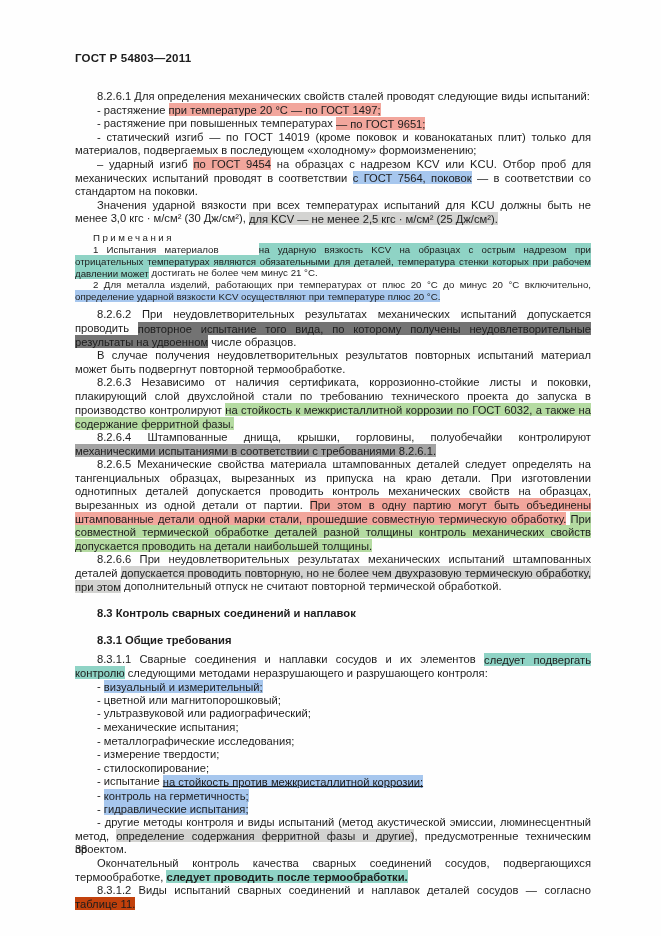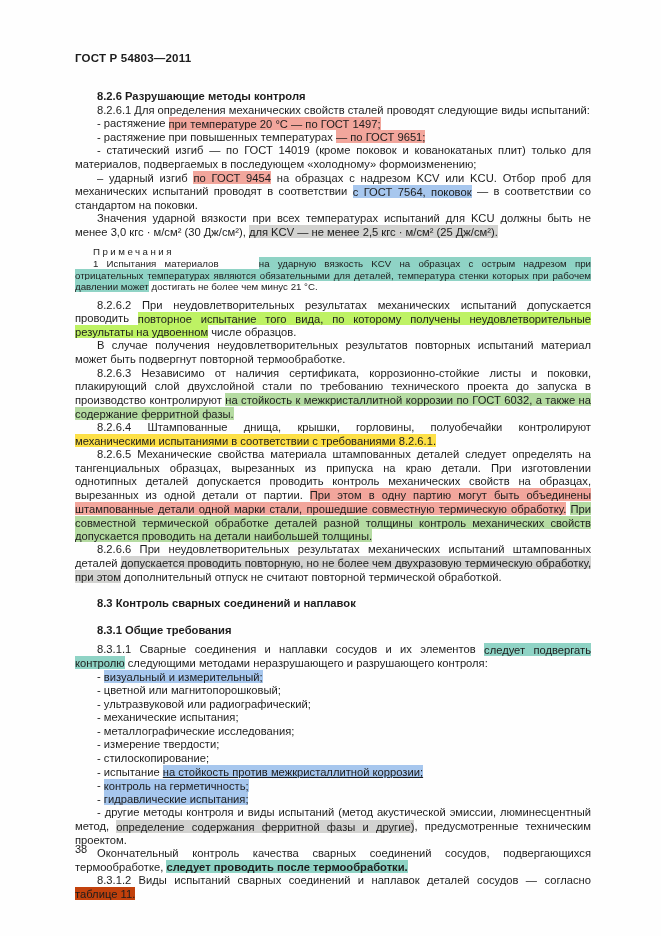--- a/index.html
+++ b/index.html
@@ -61,33 +61,33 @@
     font-size: 11px;
   }
 </style>
 </head>
 <body>
 
 <div class="page">
   <div class="doc-header">ГОСТ Р 54803—2011</div>
 
   <div class="doc-body">
-      <p class="blk heading"><span>8.2.6 Разрушающие методы контроля</span></p>
       <p class="blk body-para"><span>8.2.6.1 Для определения механических свойств сталей проводят следующие виды испытаний:</span></p>
       <p class="blk body-para"><span>- растяжение </span><span class="hl" style="background-color: rgb(242, 166, 156);">при температуре 20 °С — по ГОСТ 1497;</span></p>
       <p class="blk body-para"><span>- растяжение при повышенных температурах </span><span class="hl" style="background-color: rgb(242, 166, 156);">— по ГОСТ 9651;</span></p>
       <p class="blk body-para"><span>- статический изгиб — по ГОСТ 14019 (кроме поковок и кованокатаных плит) только для материалов, подвергаемых в последующем «холодному» формоизменению;</span></p>
       <p class="blk body-para"><span>– ударный изгиб </span><span class="hl" style="background-color: rgb(242, 166, 156);">по ГОСТ 9454</span><span> на образцах с надрезом KCV или KCU. Отбор проб для механических испытаний проводят в соответствии </span><span class="hl" style="background-color: rgb(167, 199, 238);">с ГОСТ 7564, поковок</span><span> — в соответствии со стандартом на поковки.</span></p>
       <p class="blk body-para"><span>Значения ударной вязкости при всех температурах испытаний для KCU должны быть не менее 3,0 кгс · м/см² (30 Дж/см²), </span><span class="hl" style="background-color: rgb(211, 211, 209);">для KCV — не менее 2,5 кгс · м/см² (25 Дж/см²).</span></p>
       <p class="blk note-head gap-sm"><span>Примечания</span></p>
       <p class="blk note"><span>1 Испытания материалов </span><span class="hl" style="background-color: rgb(143, 211, 197); margin-left: 32px;">на ударную вязкость KCV на образцах с острым надрезом при отрицательных температурах являются обязательными для деталей, температура стенки которых при рабочем давлении может</span><span> достигать не более чем минус 21 °С.</span></p>
-      <p class="blk body-para gap-sm"><span>8.2.6.2 При неудовлетворительных результатах механических испытаний допускается проводить </span><span class="hl" style="background-color: #bef264;">повторное испытание того вида, по которому получены неудовлетворительные результаты на удвоенном</span><span> числе образцов.</span></p>
+      <p class="blk note"><span>2 Для металла изделий, работающих при температурах от плюс 20 °С до минус 20 °С включительно, </span><span class="hl" style="background-color: rgb(167, 199, 238);">определение ударной вязкости KCV осуществляют при температуре плюс 20 °С.</span></p>
+      <p class="blk body-para gap-sm"><span>8.2.6.2 При неудовлетворительных результатах механических испытаний допускается проводить </span><span class="hl" style="background-color: #737373;">повторное испытание того вида, по которому получены неудовлетворительные результаты на удвоенном</span><span> числе образцов.</span></p>
       <p class="blk body-para"><span>В случае получения неудовлетворительных результатов повторных испытаний материал может быть подвергнут повторной термообработке.</span></p>
       <p class="blk body-para"><span>8.2.6.3 Независимо от наличия сертификата, коррозионно-стойкие листы и поковки, плакирующий слой двухслойной стали по требованию технического проекта до запуска в производство контролируют </span><span class="hl" style="background-color: rgb(181, 219, 162);">на стойкость к межкристаллитной коррозии по ГОСТ 6032, а также на содержание ферритной фазы.</span></p>
-      <p class="blk body-para"><span>8.2.6.4 Штампованные днища, крышки, горловины, полуобечайки контролируют </span><span class="hl" style="background-color: #fde047;">механическими испытаниями в соответствии с требованиями 8.2.6.1.</span></p>
+      <p class="blk body-para"><span>8.2.6.4 Штампованные днища, крышки, горловины, полуобечайки контролируют </span><span class="hl" style="background-color: #a3a3a3;">механическими испытаниями в соответствии с требованиями 8.2.6.1.</span></p>
       <p class="blk body-para"><span>8.2.6.5 Механические свойства материала штампованных деталей следует определять на тангенциальных образцах, вырезанных из припуска на краю детали. При изготовлении однотипных деталей допускается проводить контроль механических свойств на образцах, вырезанных из одной детали от партии. </span><span class="hl" style="background-color: rgb(242, 166, 156);">При этом в одну партию могут быть объединены штампованные детали одной марки стали, прошедшие совместную термическую обработку.</span><span> </span><span class="hl" style="background-color: rgb(181, 219, 162);">При совместной термической обработке деталей разной толщины контроль механических свойств допускается проводить на детали наибольшей толщины.</span></p>
       <p class="blk body-para"><span>8.2.6.6 При неудовлетворительных результатах механических испытаний штампованных деталей </span><span class="hl" style="background-color: rgb(211, 211, 209);">допускается проводить повторную, но не более чем двухразовую термическую обработку, при этом</span><span> дополнительный отпуск не считают повторной термической обработкой.</span></p>
       <p class="blk heading gap-lg"><span>8.3 Контроль сварных соединений и наплавок</span></p>
       <p class="blk heading gap-lg"><span>8.3.1 Общие требования</span></p>
       <p class="blk body-para gap-sm"><span>8.3.1.1 Сварные соединения и наплавки сосудов и их элементов </span><span class="hl" style="background-color: rgb(143, 211, 197);">следует подвергать контролю</span><span> следующими методами неразрушающего и разрушающего контроля:</span></p>
       <p class="blk body-para"><span>- </span><span class="hl" style="background-color: rgb(167, 199, 238);">визуальный и измерительный;</span></p>
       <p class="blk body-para"><span>- цветной или магнитопорошковый;</span></p>
       <p class="blk body-para"><span>- ультразвуковой или радиографический;</span></p>
       <p class="blk body-para"><span>- механические испытания;</span></p>
       <p class="blk body-para"><span>- металлографические исследования;</span></p>

